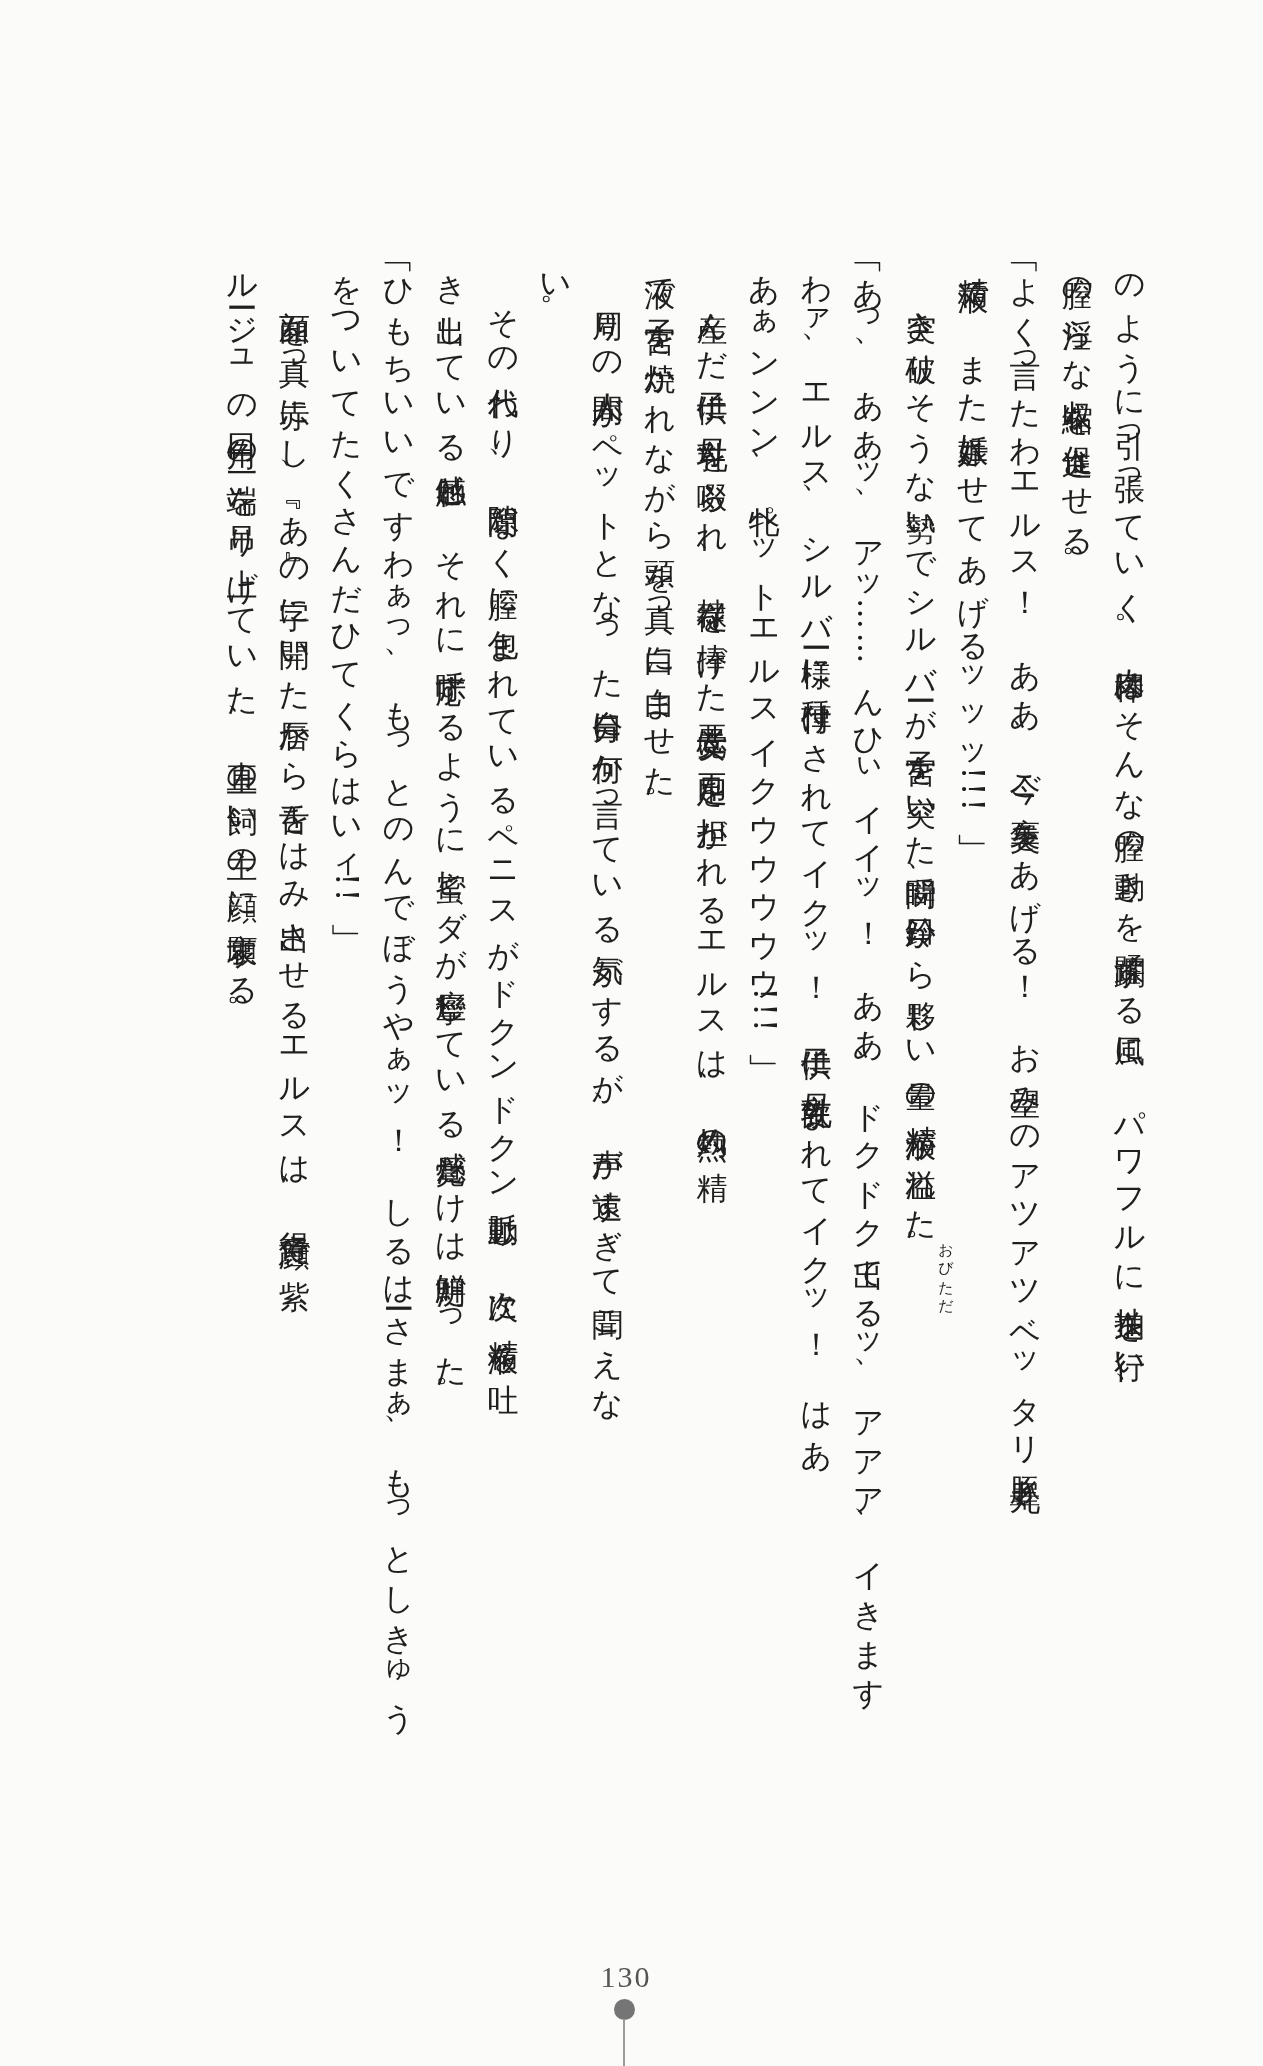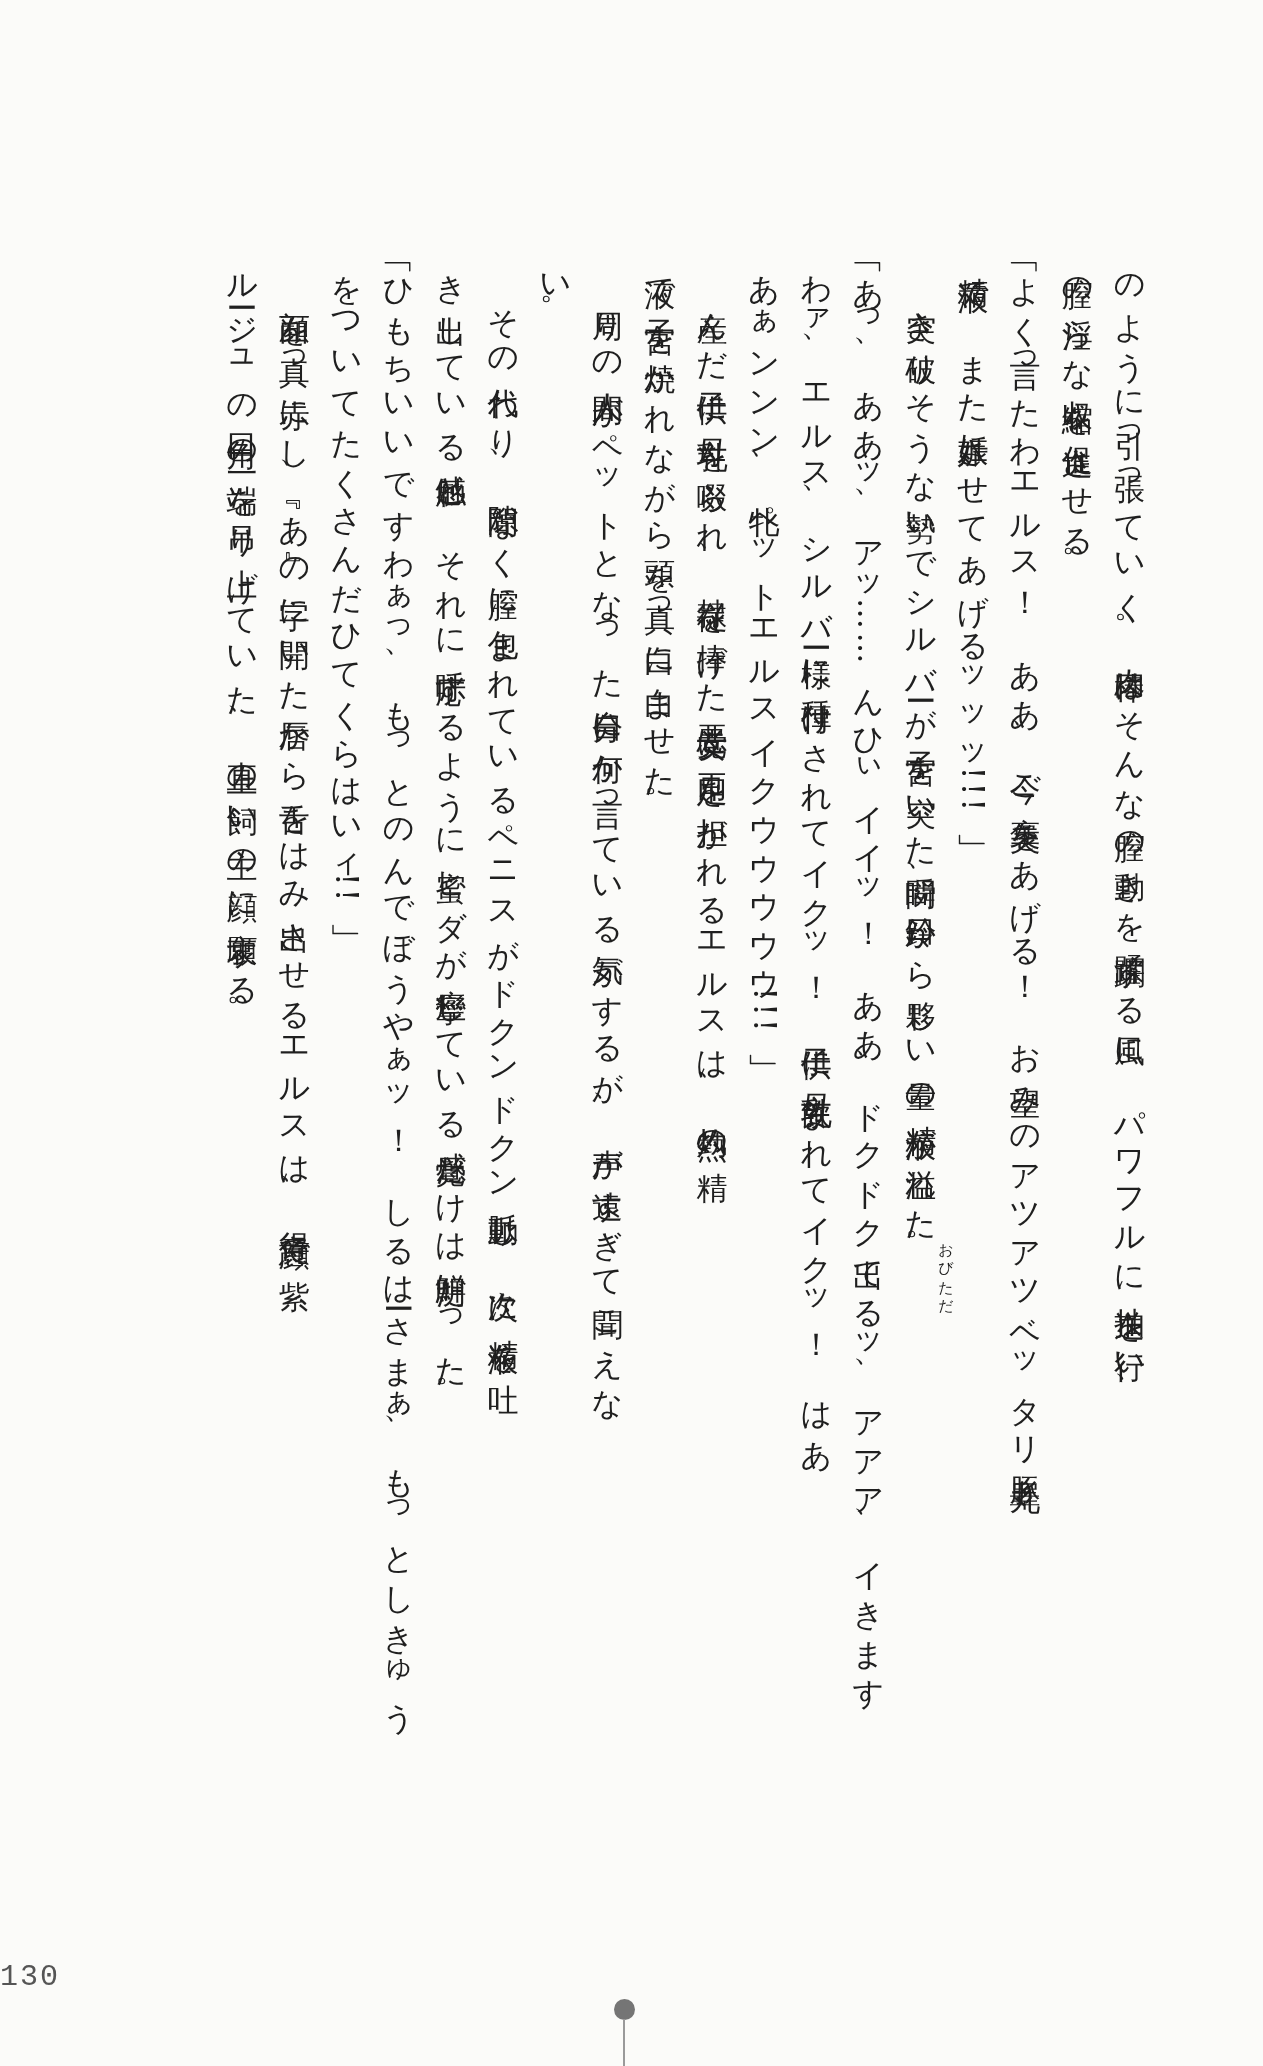--- a/index.html
+++ b/index.html
@@ -46,25 +46,25 @@
     font-size: 15px;
     letter-spacing: 1.2px;
     color: #1f1f1f;
     white-space: nowrap;
   }
   .page-number {
     position: absolute;
     left: 0;
     right: 11px;
     top: 1960px;
-    text-align: left;
+    text-align: center;
     font-size: 30px;
     letter-spacing: 2px;
     color: #555555;
-    font-family: Liberation Mono, monospace;
+    font-family: Liberation Serif, serif;
   }
   .ornament-circle {
     position: absolute;
     left: 614px;
     top: 1999px;
     width: 21px;
     height: 21px;
     border-radius: 50%;
     background: #757575;
   }

